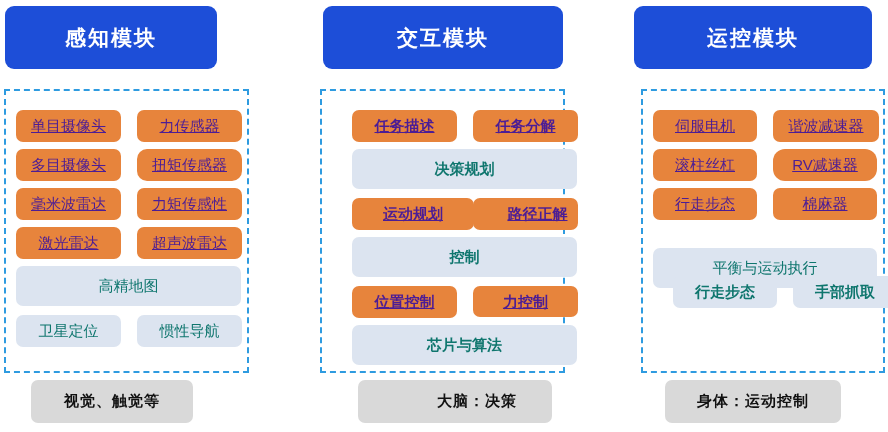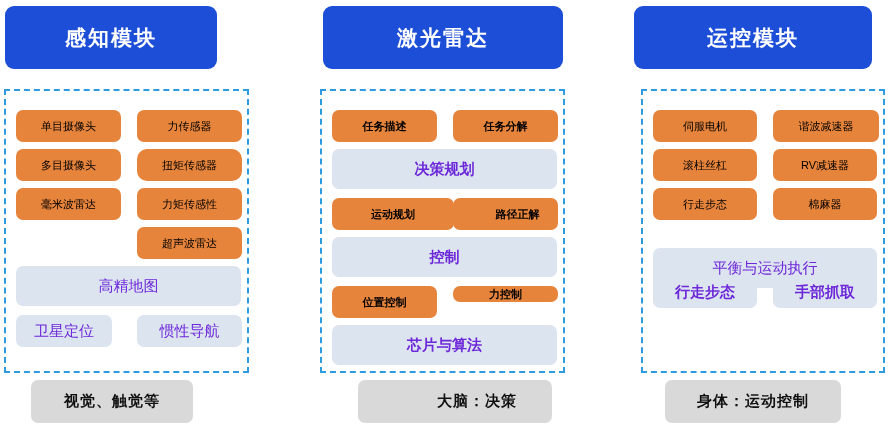--- a/index.html
+++ b/index.html
@@ -52,30 +52,32 @@
     box-sizing: border-box;
     border-radius: 7px;
     display: flex;
     align-items: center;
     justify-content: center;
     text-align: center;
     line-height: 1.15;
   }
   .chip.orange {
     background: #e7843c;
-    color: #000000;
-    font-size: 11px;
+    color: #4c1d95;
+    font-size: 15px;
+    text-decoration: underline;
   }
   .chip.lightblue {
     background: #dce4f0;
-    color: #6d28d9;
+    color: #0f766e;
     font-size: 15px;
   }
   .chip.bold {
     font-weight: bold;
+    margin-left: 20px;
   }
   .col-footer {
     position: absolute;
     height: 43px;
     top: 380px;
     border-radius: 7px;
     background: #d9d9d9;
     color: #111111;
     font-size: 15px;
     font-weight: bold;
@@ -91,49 +93,50 @@
 <div id="board">
     <div class="column" style="left: 4px; width: 245px;">
       <div class="col-header" style="left: 1px; width: 212px;">感知模块</div>
       <div class="dashed-box" style="width: 245px;">
         <div class="chip orange" style="top: 19px; height: 32px; left: 10px; width: 105px;">单目摄像头</div>
         <div class="chip orange" style="top: 19px; height: 32px; left: 131px; width: 105px;">力传感器</div>
         <div class="chip orange" style="top: 58px; height: 32px; left: 10px; width: 105px;">多目摄像头</div>
         <div class="chip orange" style="top: 58px; height: 32px; left: 131px; width: 105px; border-radius: 10px;">扭矩传感器</div>
         <div class="chip orange" style="top: 97px; height: 32px; left: 10px; width: 105px;">毫米波雷达</div>
         <div class="chip orange" style="top: 97px; height: 32px; left: 131px; width: 105px;">力矩传感性</div>
+        <div class="chip orange" style="top: 136px; height: 32px; left: 10px; width: 105px;">激光雷达</div>
         <div class="chip orange" style="top: 136px; height: 32px; left: 131px; width: 105px;">超声波雷达</div>
         <div class="chip lightblue" style="top: 175px; height: 40px; left: 10px; width: 225px;">高精地图</div>
-        <div class="chip lightblue" style="top: 224px; height: 32px; left: 10px; width: 96px;">卫星定位</div>
+        <div class="chip lightblue" style="top: 224px; height: 32px; left: 10px; width: 105px;">卫星定位</div>
         <div class="chip lightblue" style="top: 224px; height: 32px; left: 131px; width: 105px;">惯性导航</div>
       </div>
       <div class="col-footer" style="left: 27px; width: 162px;">视觉、触觉等</div>
     </div>
     <div class="column" style="left: 320px; width: 245px;">
-      <div class="col-header" style="left: 3px; width: 240px;">激光雷达</div>
+      <div class="col-header" style="left: 3px; width: 240px;">交互模块</div>
       <div class="dashed-box" style="width: 245px;">
         <div class="chip orange bold" style="top: 19px; height: 32px; left: 10px; width: 105px;">任务描述</div>
         <div class="chip orange bold" style="top: 19px; height: 32px; left: 131px; width: 105px;">任务分解</div>
         <div class="chip lightblue bold" style="top: 58px; height: 40px; left: 10px; width: 225px;">决策规划</div>
         <div class="chip orange bold" style="top: 107px; height: 32px; left: 10px; width: 122px;">运动规划</div>
         <div class="chip orange bold" style="top: 107px; height: 32px; left: 131px; width: 105px; padding-left: 24px;">路径正解</div>
         <div class="chip lightblue bold" style="top: 146px; height: 40px; left: 10px; width: 225px;">控制</div>
         <div class="chip orange bold" style="top: 195px; height: 32px; left: 10px; width: 105px;">位置控制</div>
-        <div class="chip orange bold" style="top: 195px; height: 16px; left: 131px; width: 105px;">力控制</div>
+        <div class="chip orange bold" style="top: 195px; height: 31px; left: 131px; width: 105px;">力控制</div>
         <div class="chip lightblue bold" style="top: 234px; height: 40px; left: 10px; width: 225px;">芯片与算法</div>
       </div>
       <div class="col-footer" style="left: 38px; width: 150px; padding-left: 44px;">大脑：决策</div>
     </div>
     <div class="column" style="left: 641px; width: 244px;">
       <div class="col-header" style="left: -7px; width: 238px;">运控模块</div>
       <div class="dashed-box" style="width: 244px;">
         <div class="chip orange" style="top: 19px; height: 32px; left: 10px; width: 104px;">伺服电机</div>
         <div class="chip orange" style="top: 19px; height: 32px; left: 130px; width: 106px;">谐波减速器</div>
         <div class="chip orange" style="top: 58px; height: 32px; left: 10px; width: 104px;">滚柱丝杠</div>
-        <div class="chip orange" style="top: 58px; height: 32px; left: 130px; width: 104px;">RV减速器</div>
+        <div class="chip orange" style="top: 58px; height: 32px; left: 130px; width: 104px; border-radius: 12px;">RV减速器</div>
         <div class="chip orange" style="top: 97px; height: 32px; left: 10px; width: 104px;">行走步态</div>
         <div class="chip orange" style="top: 97px; height: 32px; left: 130px; width: 104px;">棉麻器</div>
         <div class="chip lightblue" style="top: 136px; height: 40px; left: 10px; width: 224px; margin-top: 21px;">平衡与运动执行</div>
         <div class="chip lightblue bold" style="top: 185px; height: 32px; left: 10px; width: 104px;">行走步态</div>
         <div class="chip lightblue bold" style="top: 185px; height: 32px; left: 130px; width: 104px;">手部抓取</div>
       </div>
       <div class="col-footer" style="left: 24px; width: 176px;">身体：运动控制</div>
     </div>
   </div>
 

